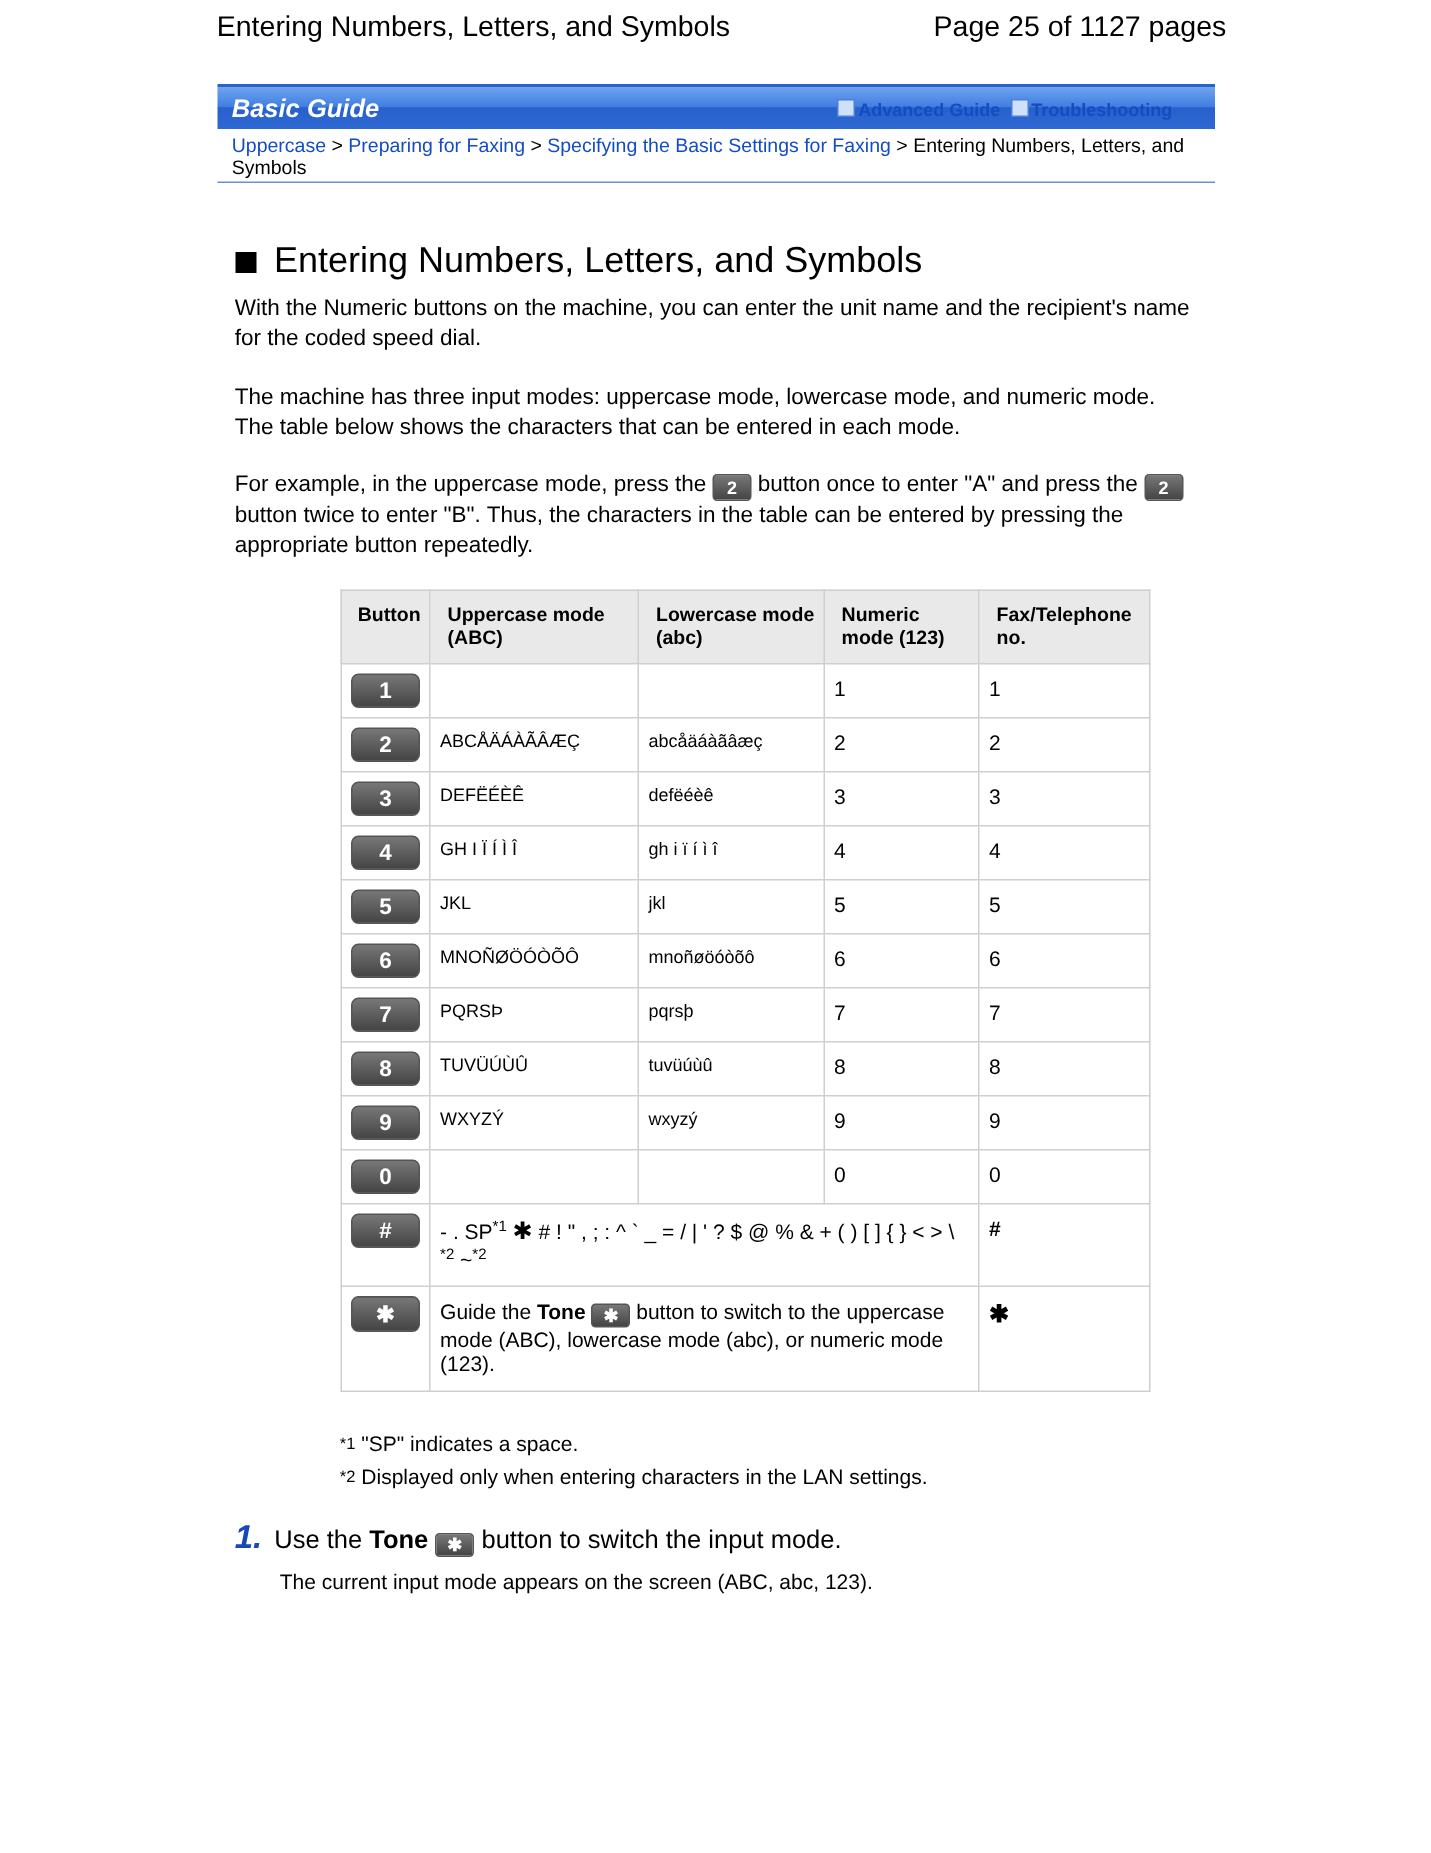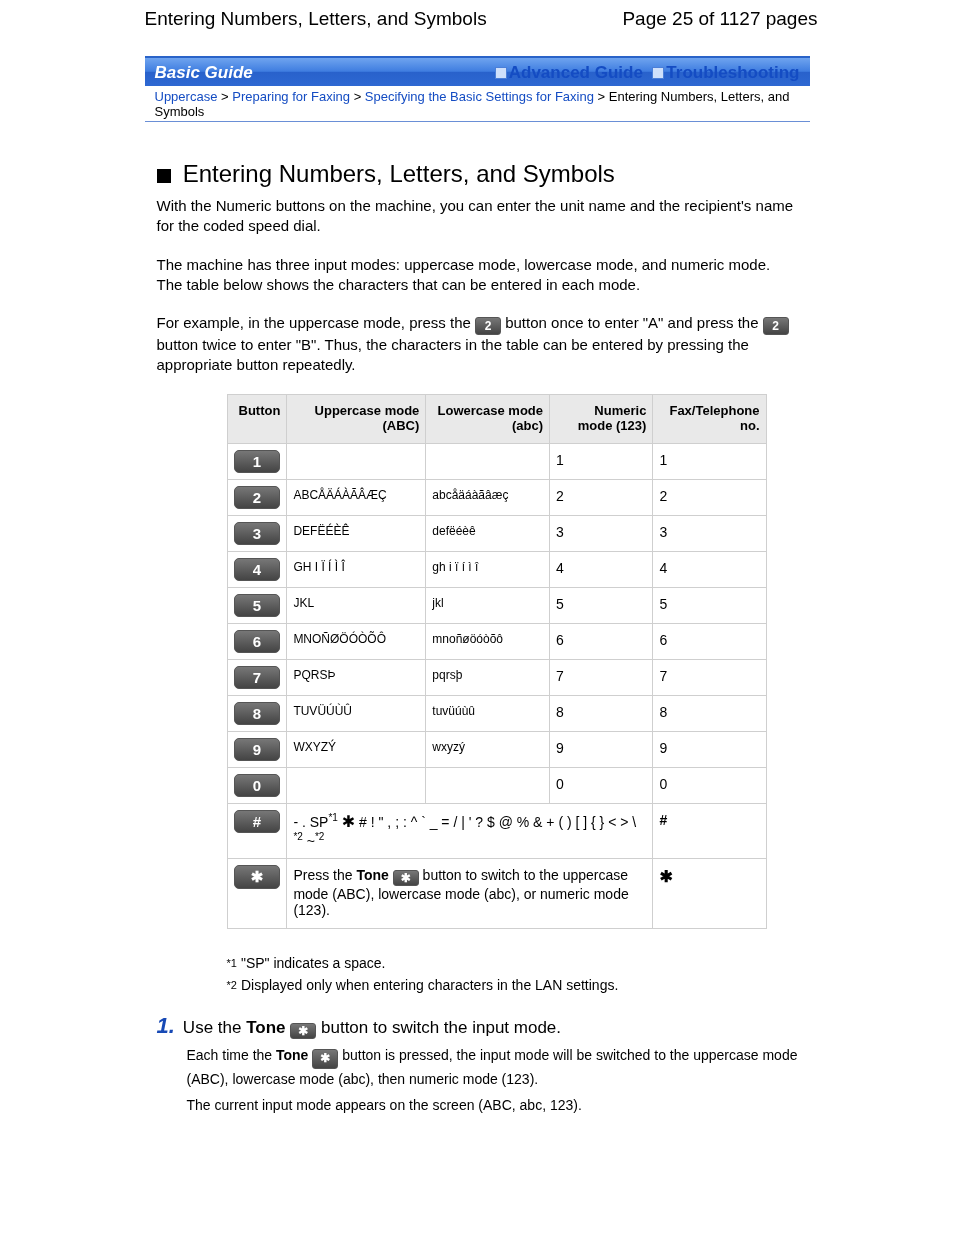--- a/index.html
+++ b/index.html
@@ -32,23 +32,23 @@
     font-style: italic;
     font-weight: bold;
     font-size: 17px;
     line-height: 30px;
     padding-left: 10px;
     box-sizing: border-box;
     margin-top: 18px;
   }
   .banner-links {
     position: absolute;
-    right: 10px;
+    right: 28px;
     top: 0;
-    font-size: 17px;
+    font-size: 12px;
     font-style: normal;
   }
   .banner-links a { color:#144cc3; text-decoration:none; font-weight:bold;}
   .sqbox {
     display:inline-block;
     width:10px;height:10px;
     background:#cfe0fb;
     border:1px solid #4b7fd8;
     vertical-align: -1px;
     margin-right:2px;
@@ -85,21 +85,21 @@
   }
   table.modes th, table.modes td {
     border: 1px solid #cfcfcf;
     padding: 8px 6px 10px 6px;
     text-align: left;
     vertical-align: top;
   }
   table.modes th {
     background:#e9e9e9;
     font-weight: bold;
-    text-align: right;
+    text-align: left;
     font-size: 13px;
     padding-left: 11px;
   }
   table.modes td.btncell { width:46px; text-align:center; padding:6px 4px; }
   .keybtn {
     display:inline-block;
     min-width:32px;
     padding: 2px 6px;
     background: linear-gradient(to bottom,#777,#444);
     color:#fff;
@@ -269,21 +269,21 @@
         <td colspan="3">
           <span>- . SP</span><sup>*1</sup>
           <span class="star">✱</span>
           <span># ! " , ; : ^ ` _ = / | ' ? $ @ % &amp; + ( ) [ ] { } &lt; &gt; \ </span><sup>*2</sup> ~<sup>*2</sup>
         </td>
         <td style="font-weight:bold;">#</td>
       </tr>
       <tr>
         <td class="btncell"><span class="keybtn">✱</span></td>
         <td colspan="3">
-          <span>Press the </span>
+          <span>Guide the </span>
           <span class="tone">Tone</span>
           <span class="keybtn small">✱</span>
           <span> button to switch to the uppercase mode (ABC), lowercase mode (abc), or numeric mode (123).</span>
         </td>
         <td class="star" style="font-weight:bold;">✱</td>
       </tr>
     </tbody>
       </table>
 
     <div class="footnotes">
@@ -294,22 +294,16 @@
     <div class="step">
       <span class="stepnum">1.</span>
       <span class="stepline">
         <span>Use the </span>
         <span class="tone">Tone</span>
         <span class="keybtn small">✱</span>
         <span> button to switch the input mode.</span>
       </span>
     </div>
     <div class="sub">
-      <p>
-        <span>Each time the </span>
-        <span class="tone">Tone</span>
-        <span class="keybtn small">✱</span>
-        <span> button is pressed, the input mode will be switched to the uppercase mode (ABC), lowercase mode (abc), then numeric mode (123).</span>
-      </p>
       <p>The current input mode appears on the screen (ABC, abc, 123).</p>
     </div>
   </div>
 </div>
 
 </body></html>

